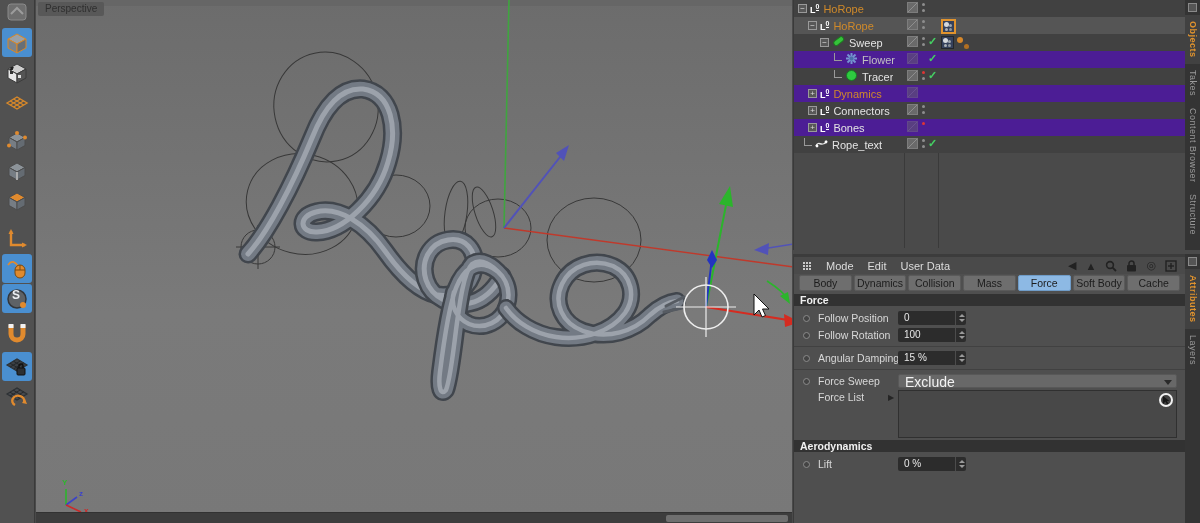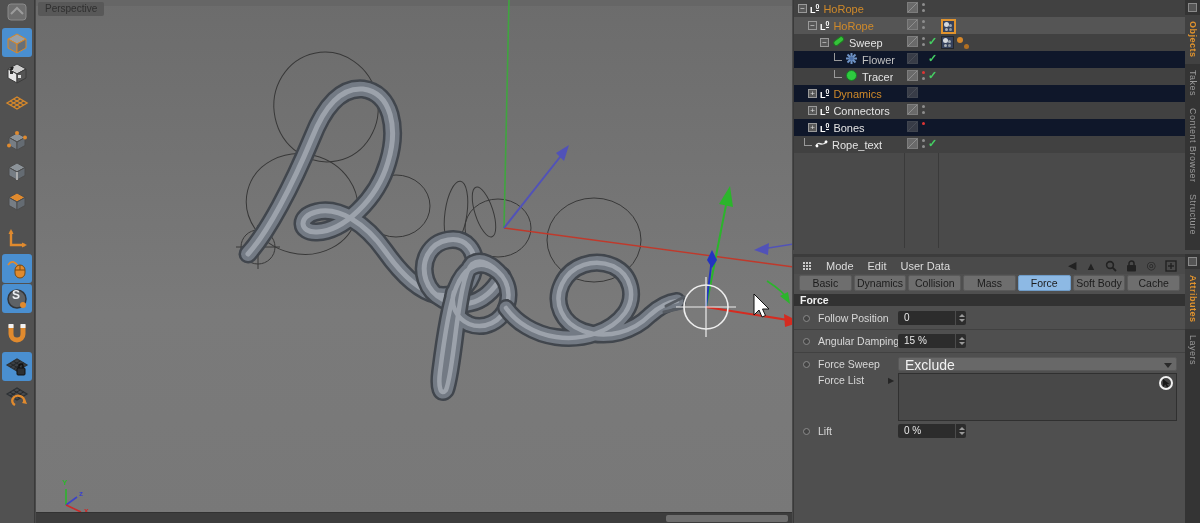--- a/index.html
+++ b/index.html
@@ -20,21 +20,21 @@
   #vp-label{position:absolute;left:2px;top:2px;background:#585858;color:#2f2f2f;font-size:10px;padding:1px 7px 2px;border-radius:2px;}
   #vp-bottom{position:absolute;left:0;bottom:0;width:100%;height:11px;background:#3d3d3d;border-top:1px solid #323232;}
   #vp-scroll{position:absolute;left:630px;top:2px;width:122px;height:7px;background:#6f6f6f;border-radius:2px;}
   .axis-label{position:absolute;font-size:8px;font-weight:bold;}
 
   
   #right{position:absolute;left:793px;top:0;width:392px;height:523px;background:#4a4a4a;}
   #om{position:absolute;left:0;top:0;width:392px;height:250px;background:#4a4a4a;border-left:1px solid #3a3a3a;overflow:hidden;}
   .om-row{position:relative;height:17px;display:flex;align-items:center;font-size:11px;white-space:nowrap;}
   .om-row.dark{background:#414141;}
-  .om-row.lite{background:#0f172a;}
+  .om-row.lite{background:#4c1d95;}
   .om-row.sel{background:#555555;}
   .om-colsep{position:absolute;top:0;width:1px;height:248px;background:#3a3a3a;}
   .om-name{overflow:hidden;}
   .nm-orange{color:#d08a2a;}
   .nm-white{color:#e3e3e3;}
   .nm-gray{color:#c0c0c0;}
   .exp{width:9px;height:9px;border:1px solid #9a9a9a;background:#585858;color:#ddd;font-size:8px;line-height:7px;text-align:center;margin-right:3px;flex:none;}
   .exp.minus::after{content:"−";}
   .exp.plus::after{content:"+";}
   .tree-stub{width:8px;height:8px;border-left:1px solid #9a9a9a;border-bottom:1px solid #9a9a9a;margin:-6px 3px 0 0;flex:none;}
@@ -491,35 +491,40 @@
           <svg width="12" height="12">
               <rect x="1" y="1" width="10" height="10" fill="none" stroke="#222" stroke-width="1.4"></rect>
               <line x1="6" y1="3" x2="6" y2="9" stroke="#222" stroke-width="1.4"></line>
               <line x1="3" y1="6" x2="9" y2="6" stroke="#222" stroke-width="1.4"></line>
             </svg>
         </span>
       </div>
 
 
       <div id="am-tabs">
-        <span class="am-tab">Basic</span>
+        <span class="am-tab">Body</span>
         <span class="am-tab">Dynamics</span>
         <span class="am-tab">Collision</span>
         <span class="am-tab">Mass</span>
         <span class="am-tab act">Force</span>
         <span class="am-tab">Soft Body</span>
         <span class="am-tab">Cache</span>
       </div>
 
       <div class="sect">Force</div>
 
       <div class="am-row">
         <span class="keyc"></span>
         <span class="am-label">Follow Position</span>
         <span class="stepper"><span>0</span><span class="spin"></span></span>
+      </div>
+      <div class="am-row">
+        <span class="keyc"></span>
+        <span class="am-label">Follow Rotation</span>
+        <span class="stepper"><span>100</span><span class="spin"></span></span>
       </div>
       <div class="divider"></div>
       <div class="am-row">
         <span class="keyc"></span>
         <span class="am-label">Angular Damping</span>
         <span class="stepper"><span>15 %</span><span class="spin"></span></span>
       </div>
       <div class="divider"></div>
       <div class="am-row">
         <span class="keyc"></span>
@@ -531,20 +536,21 @@
         <span class="fl-arrow">▶</span>
         <div class="listbox">
           <span class="curs-circ">
               <svg width="10" height="10" style="position:absolute;left:0;top:0">
                 <polygon points="2,1 2,9 4.4,6.6 6,9.4 7.4,8.6 5.8,6 8.4,6" fill="#161616"></polygon>
               </svg>
             </span>
         </div>
       </div>
 
+      <div class="sect">Aerodynamics</div>
       <div class="am-row">
         <span class="keyc"></span>
         <span class="am-label">Lift</span>
         <span class="stepper"><span>0 %</span><span class="spin"></span></span>
       </div>
     </div>
 
     <div class="vstrip" style="top:254px;height:269px;">
       <div class="vicon"></div>
       <div class="vtab act">Attributes</div>

